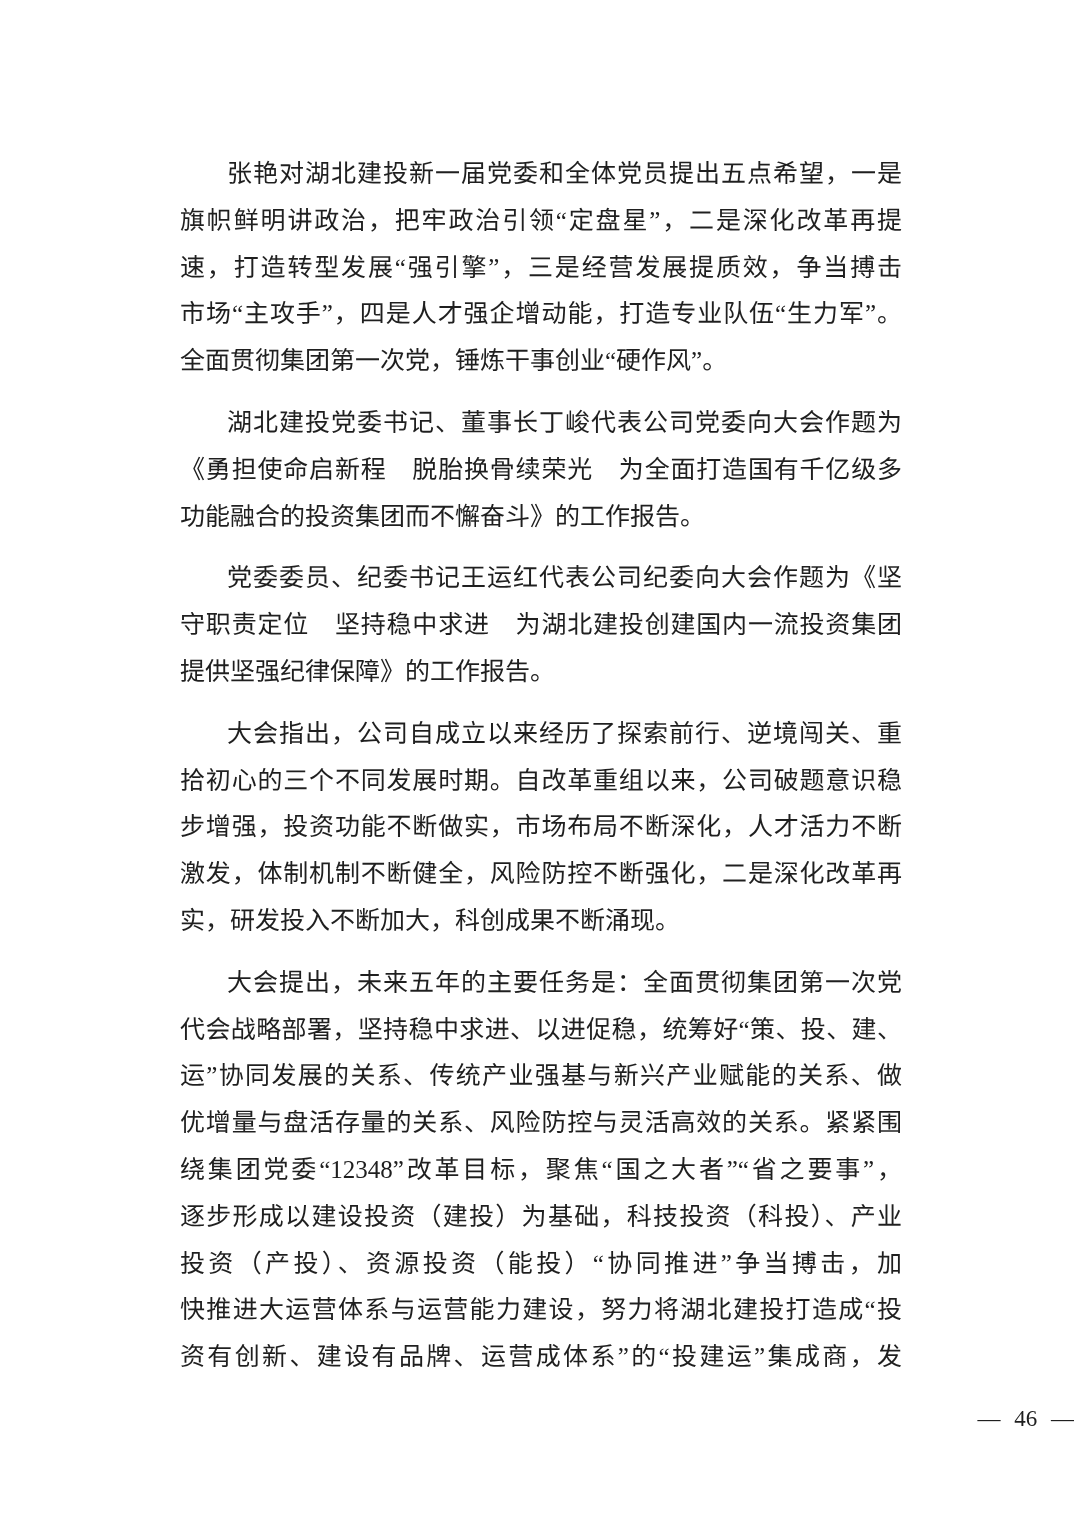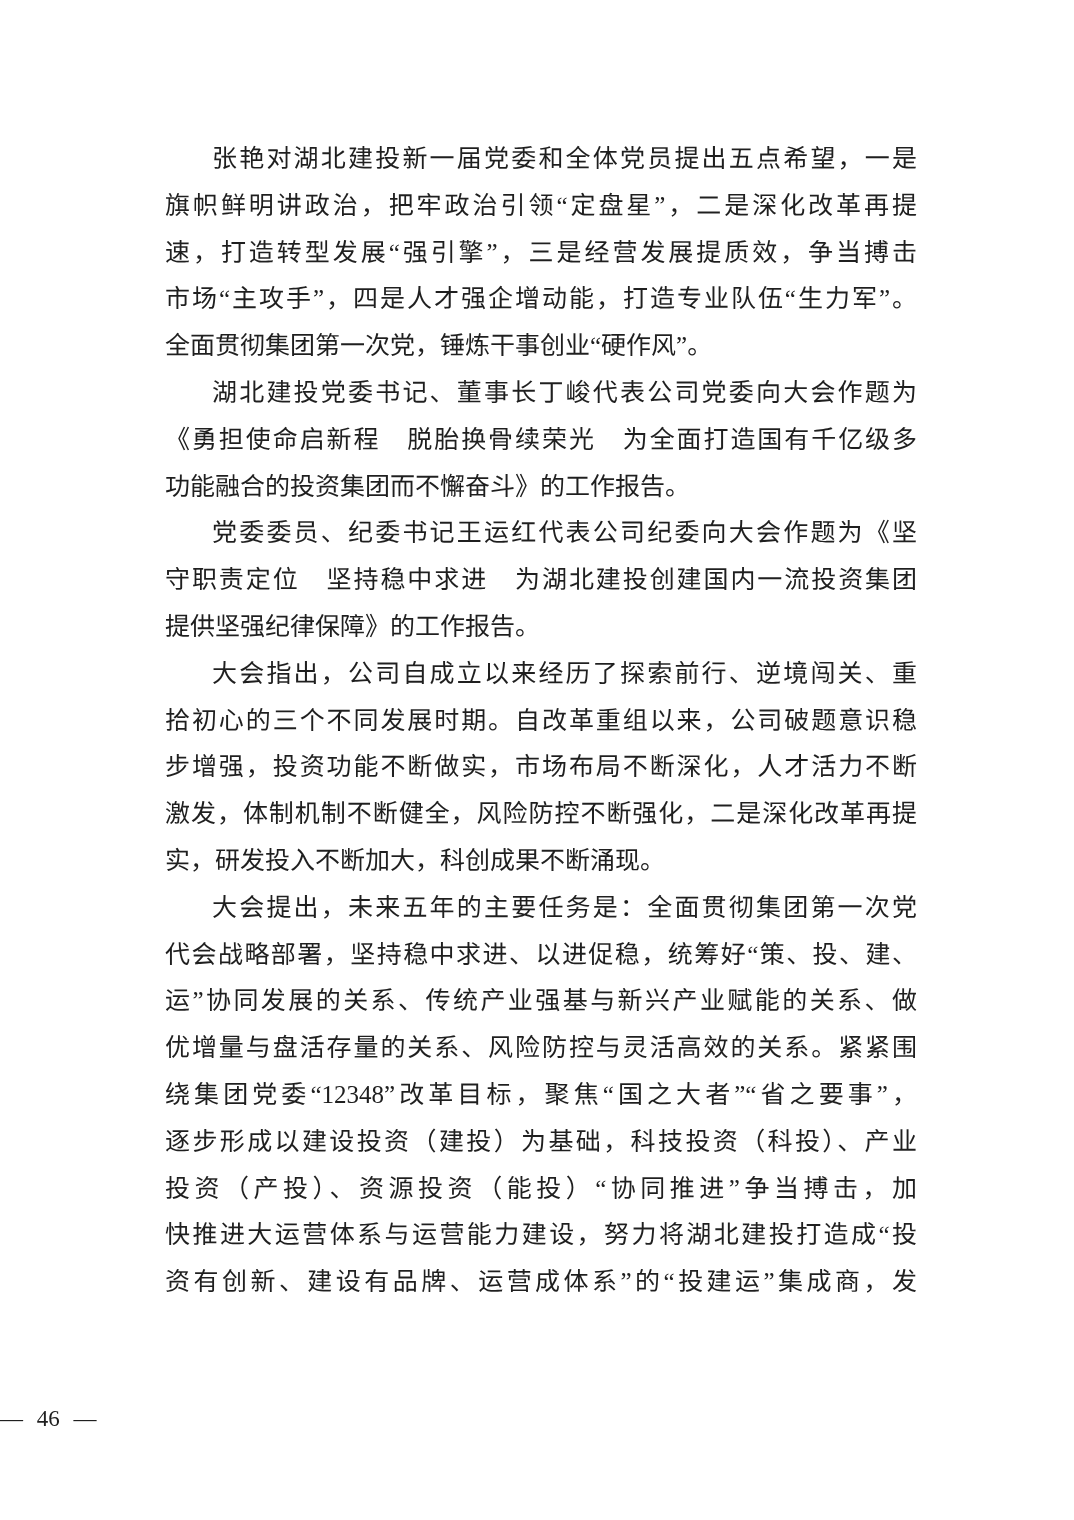--- a/index.html
+++ b/index.html
@@ -19,40 +19,40 @@
   }
   #doc {
     position: absolute;
     left: 165px;
     top: 136px;
     width: 752px;
     font-size: 25px;
     line-height: 46.8px;
     overflow: hidden;
   }
-  .para { margin: 0; }
+  .para { margin: 15px; }
   .line {
     height: 46.8px;
     overflow: hidden;
     text-align: justify;
     text-align-last: justify;
     text-justify: inter-character;
   }
   .line.para-end {
     text-align-last: left;
   }
   .para .line:first-child {
     text-indent: 47px;
   }
   .footer {
     position: absolute;
     top: 1406px;
     left: 0;
     width: 100%;
-    text-align: left;
+    text-align: right;
     font-size: 23px;
     word-spacing: 8px;
     color: #1f1f1f;
   }
 </style>
 </head>
 <body>
 
 <div class="page">
   <main id="doc">

